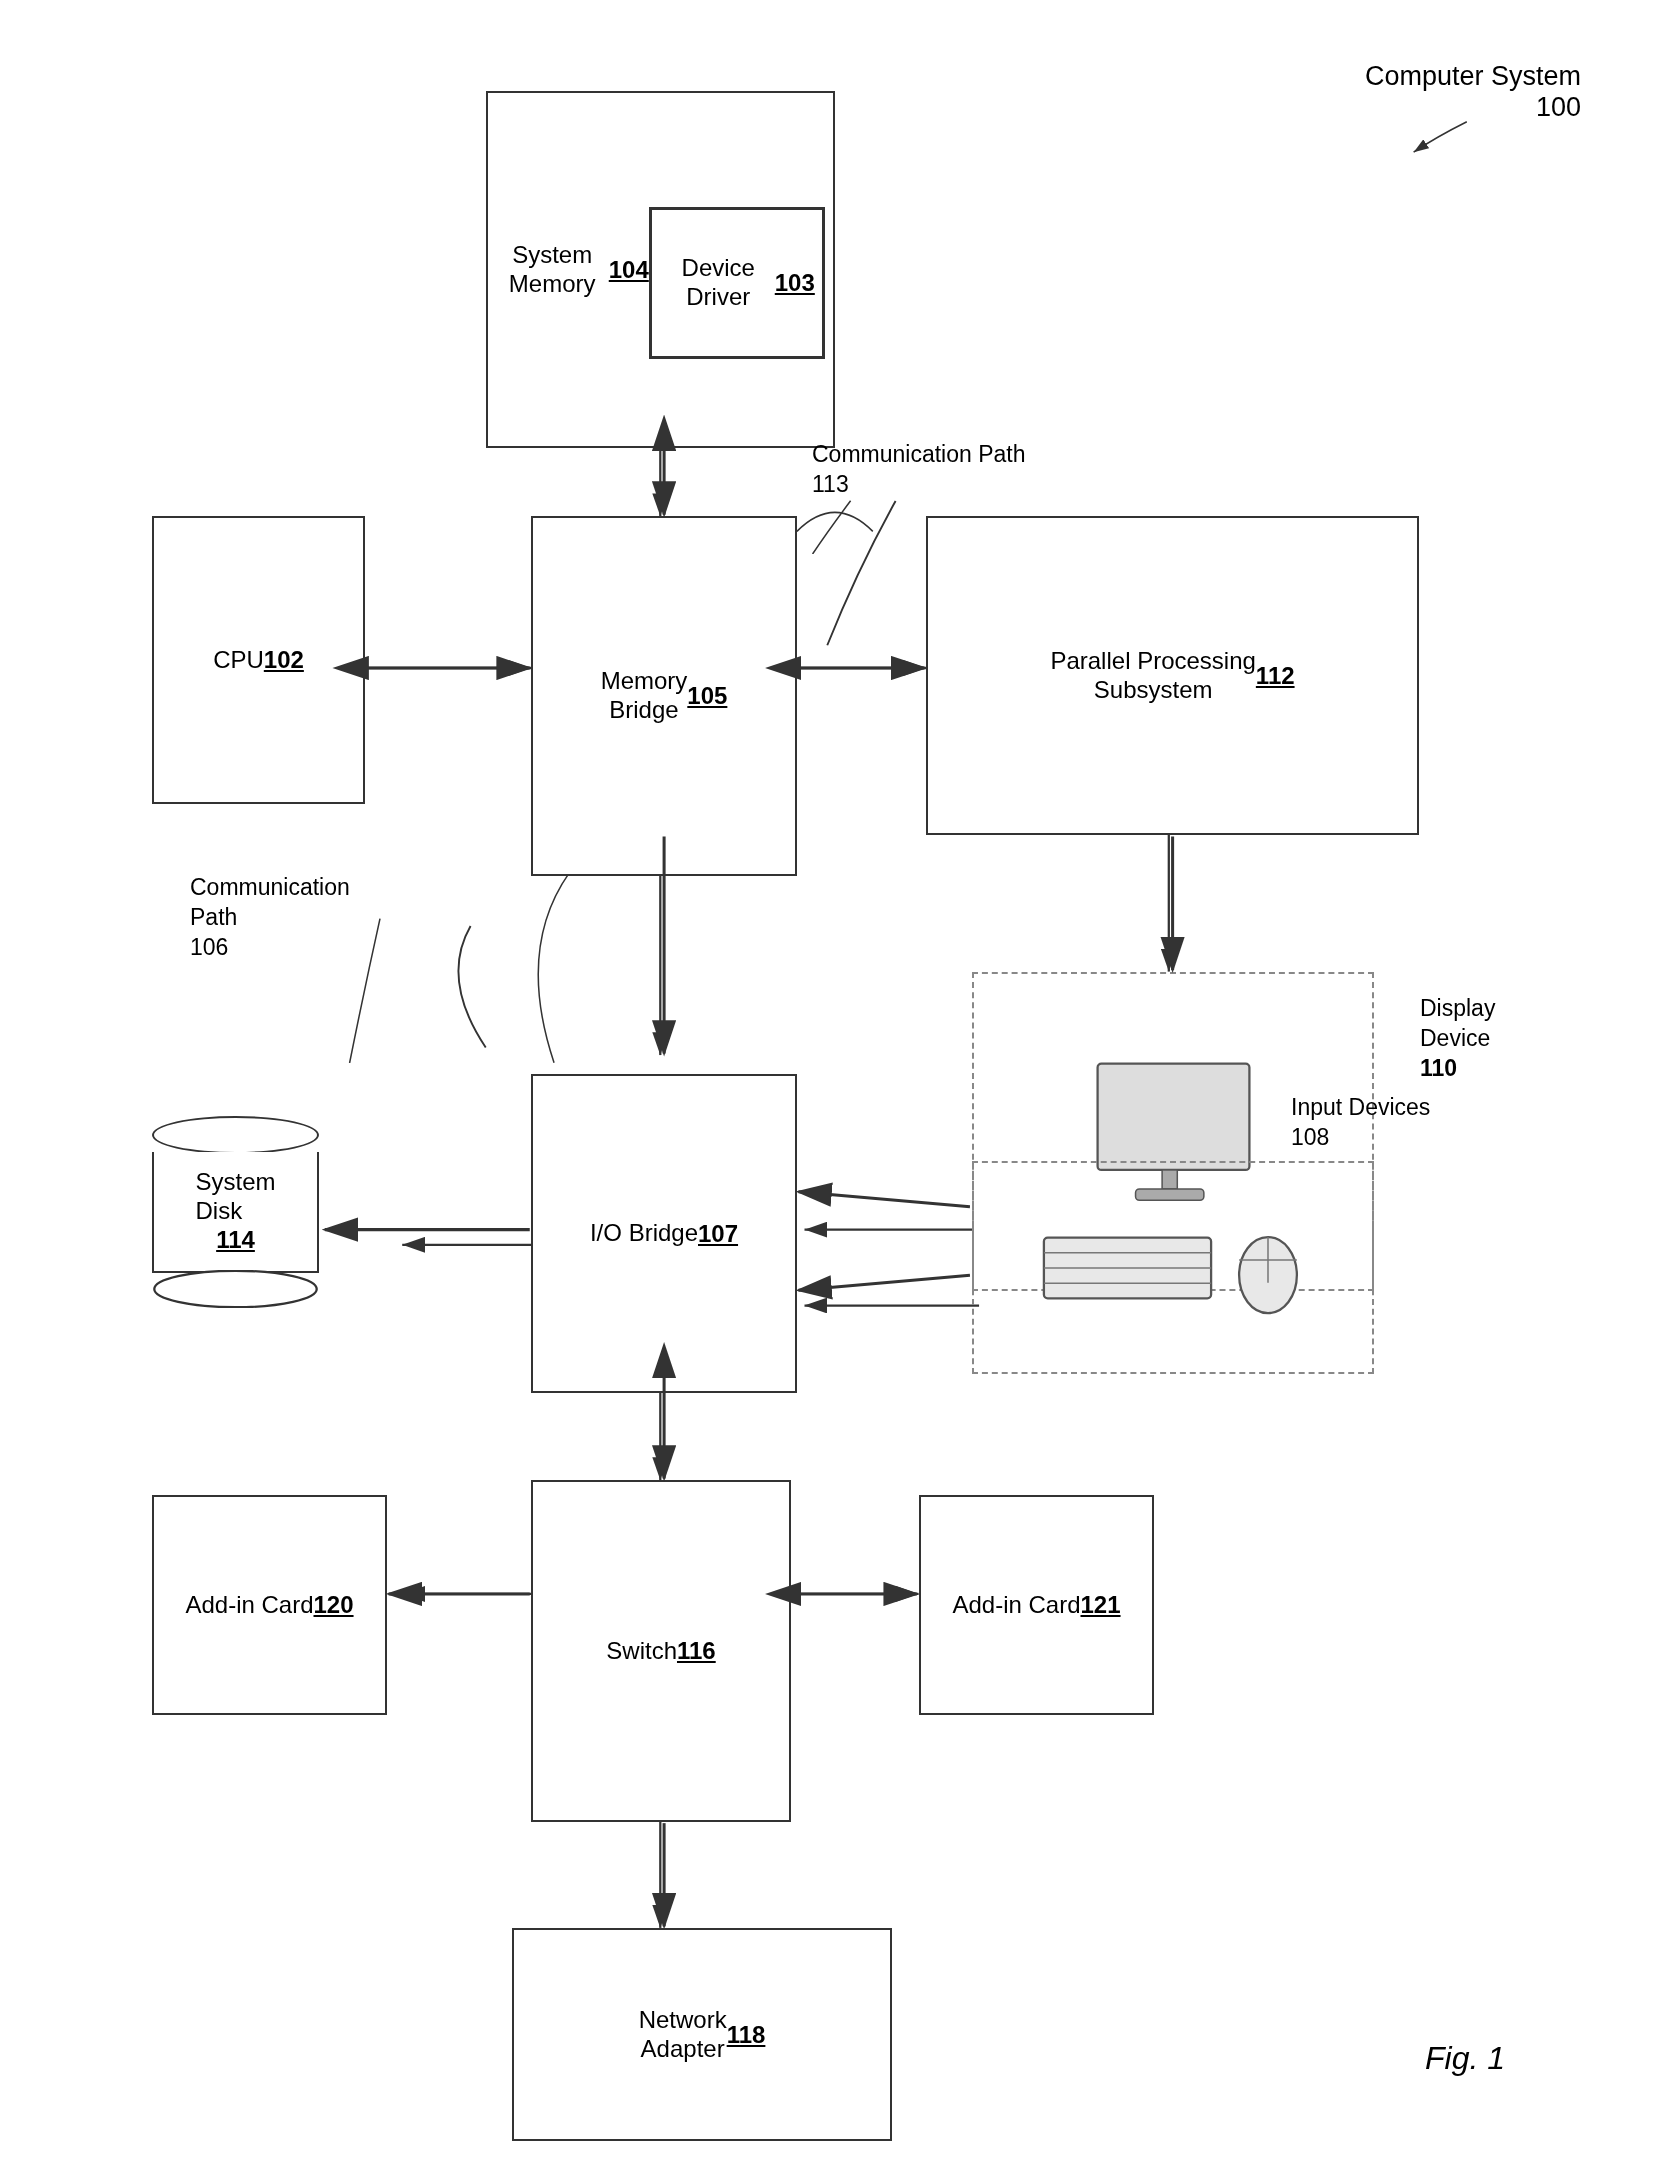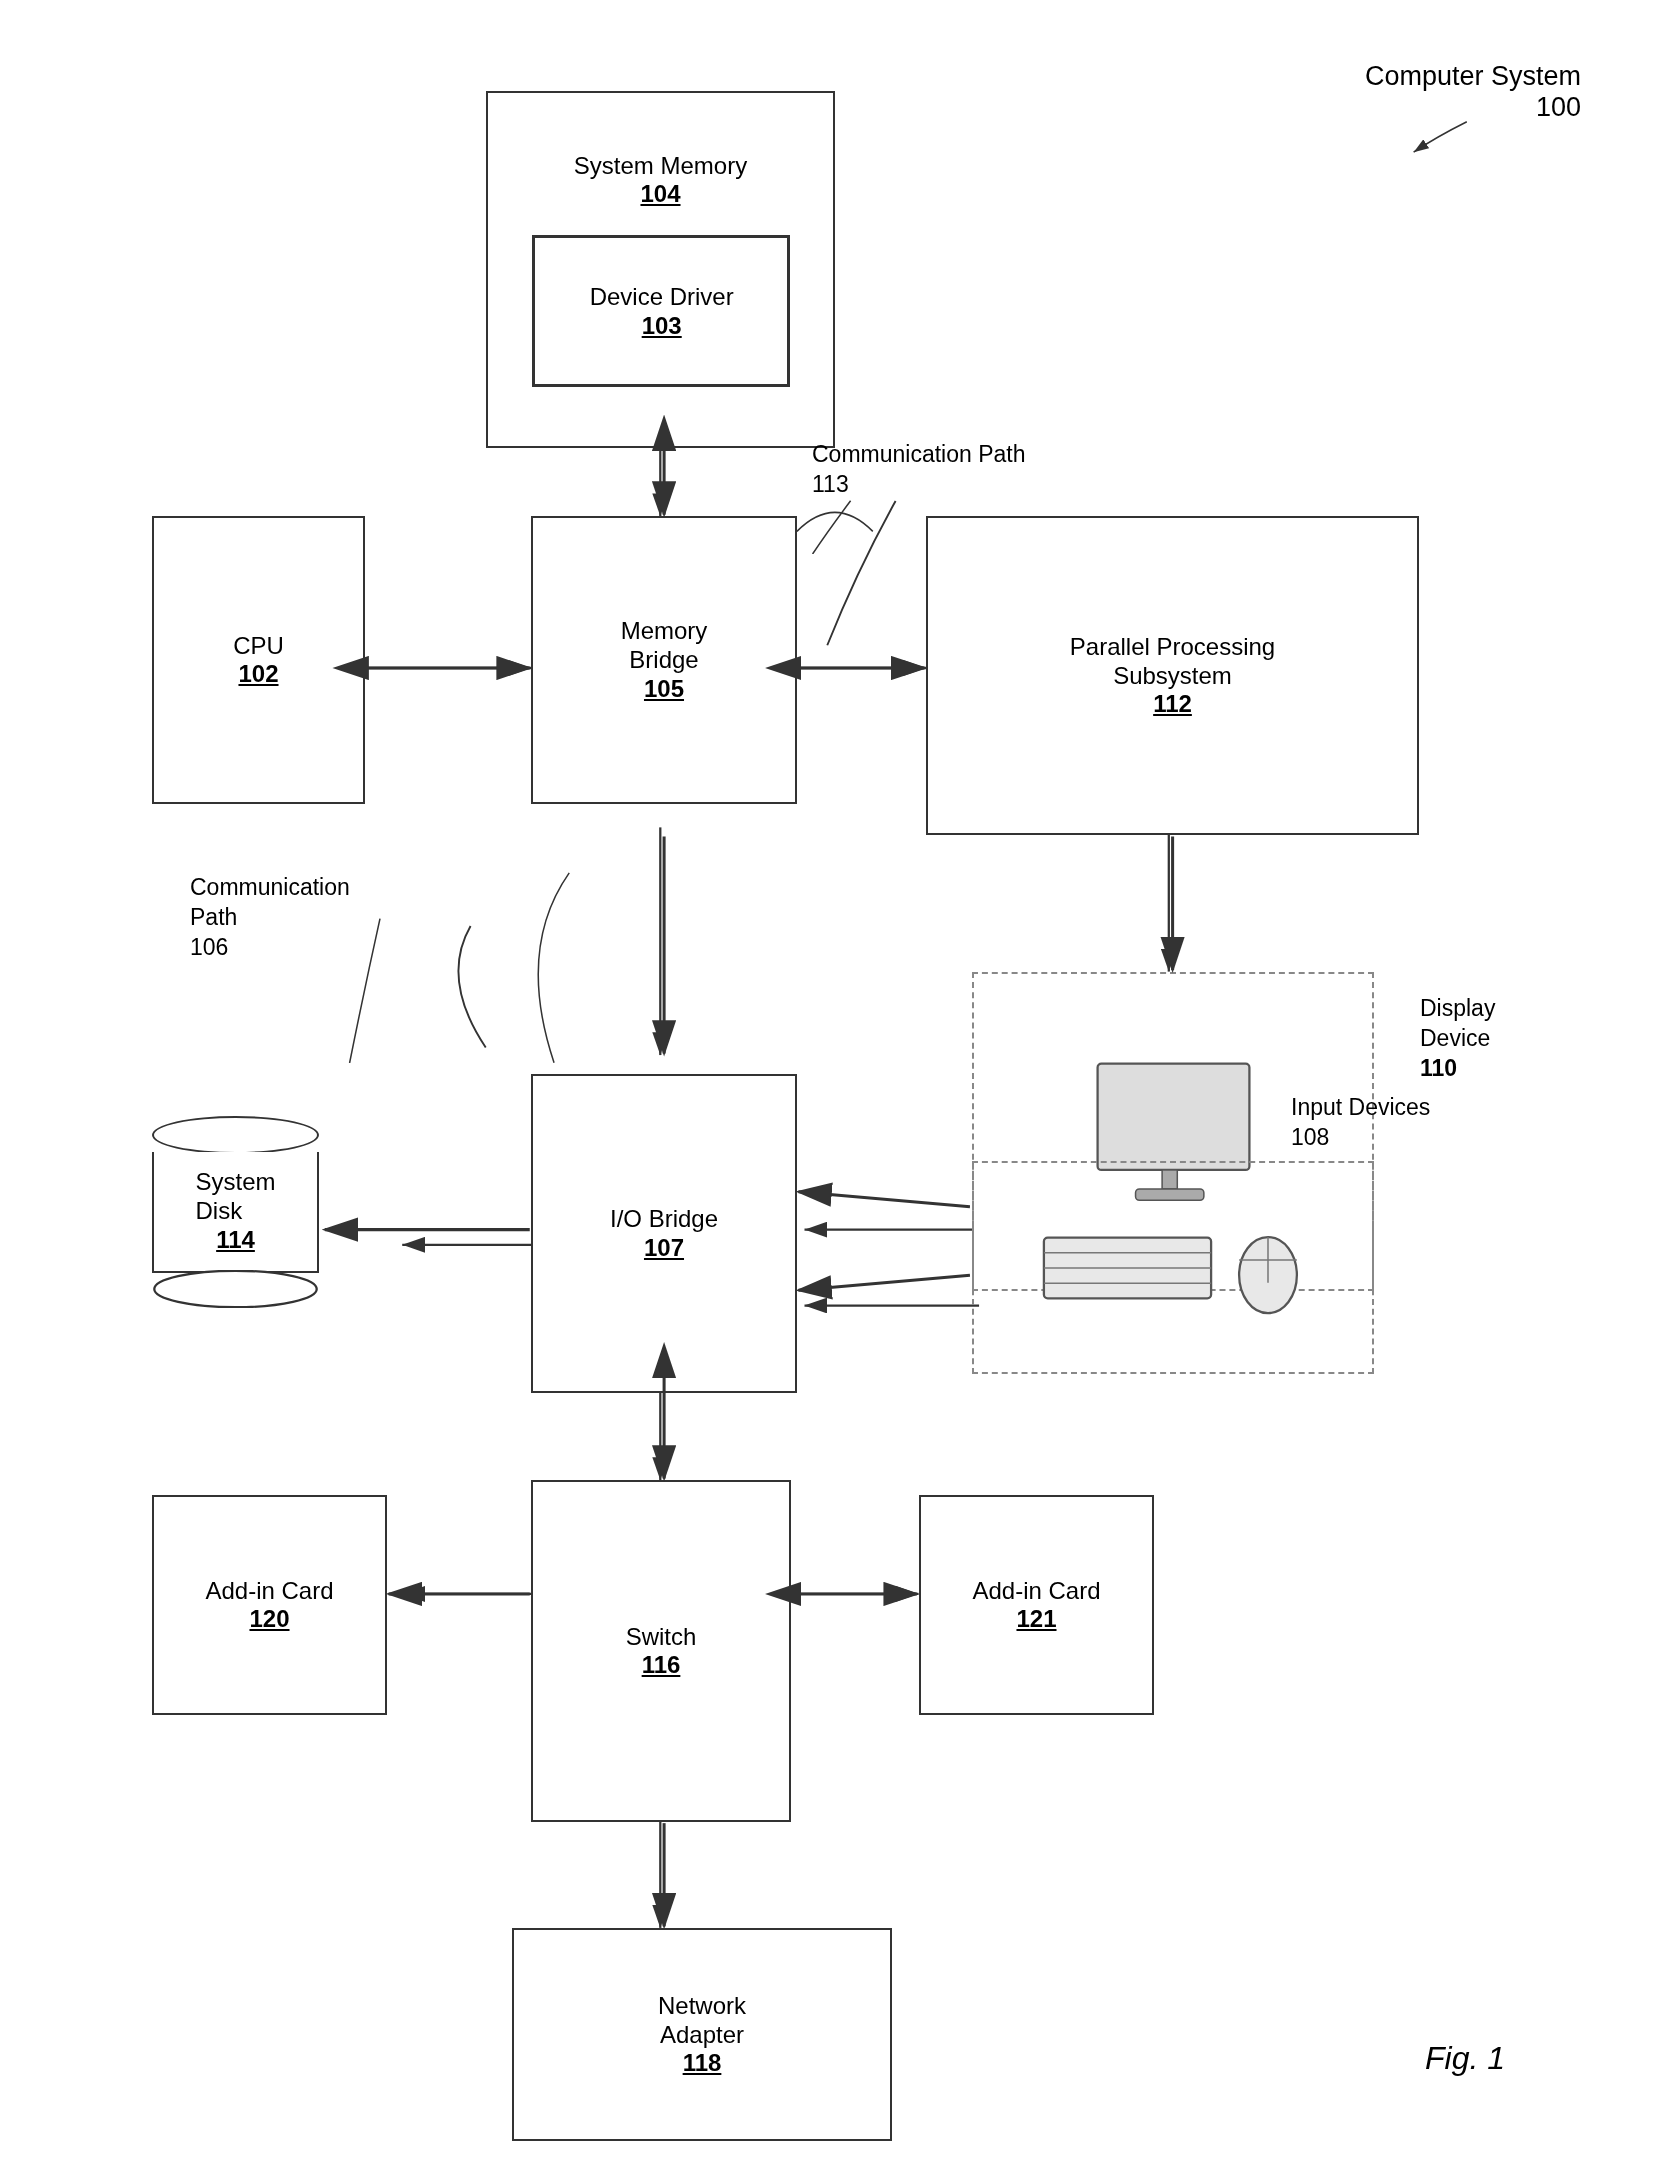--- a/index.html
+++ b/index.html
@@ -17,21 +17,21 @@
       top: 0; left: 0;
       width: 1672px;
       height: 2183px;
     }
 
     .box {
       position: absolute;
       border: 2.3px solid #333;
       background: #fff;
       display: flex;
-      flex-direction: column;
+      flex-direction: row;
       align-items: center;
       justify-content: center;
       text-align: center;
       font-size: 24px;
       font-weight: normal;
       padding: 7.6px;
     }
 
     .box-inner {
       border: 3.8px solid #333;
@@ -188,21 +188,21 @@
       <span class="label-text">Device Driver</span>
       <span class="label-num">103</span>
     </div>
   </div>
 
   <div class="box" style="left: 152px; top: 516px; width: 213px; height: 288px;">
     <span class="label-text">CPU</span>
     <span class="label-num">102</span>
   </div>
 
-  <div class="box" style="left: 531px; top: 516px; width: 266px; height: 288px;">
+  <div class="box" style="left: 531px; top: 516px; width: 266px; height: 360px;">
     <span class="label-text">Memory<br>Bridge</span>
     <span class="label-num">105</span>
   </div>
 
   <div class="box" style="left: 926px; top: 516px; width: 493px; height: 319px;">
     <span class="label-text">Parallel Processing<br>Subsystem</span>
     <span class="label-num">112</span>
   </div>
 
   <div class="float-label" style="left: 812px; top: 440px;">

